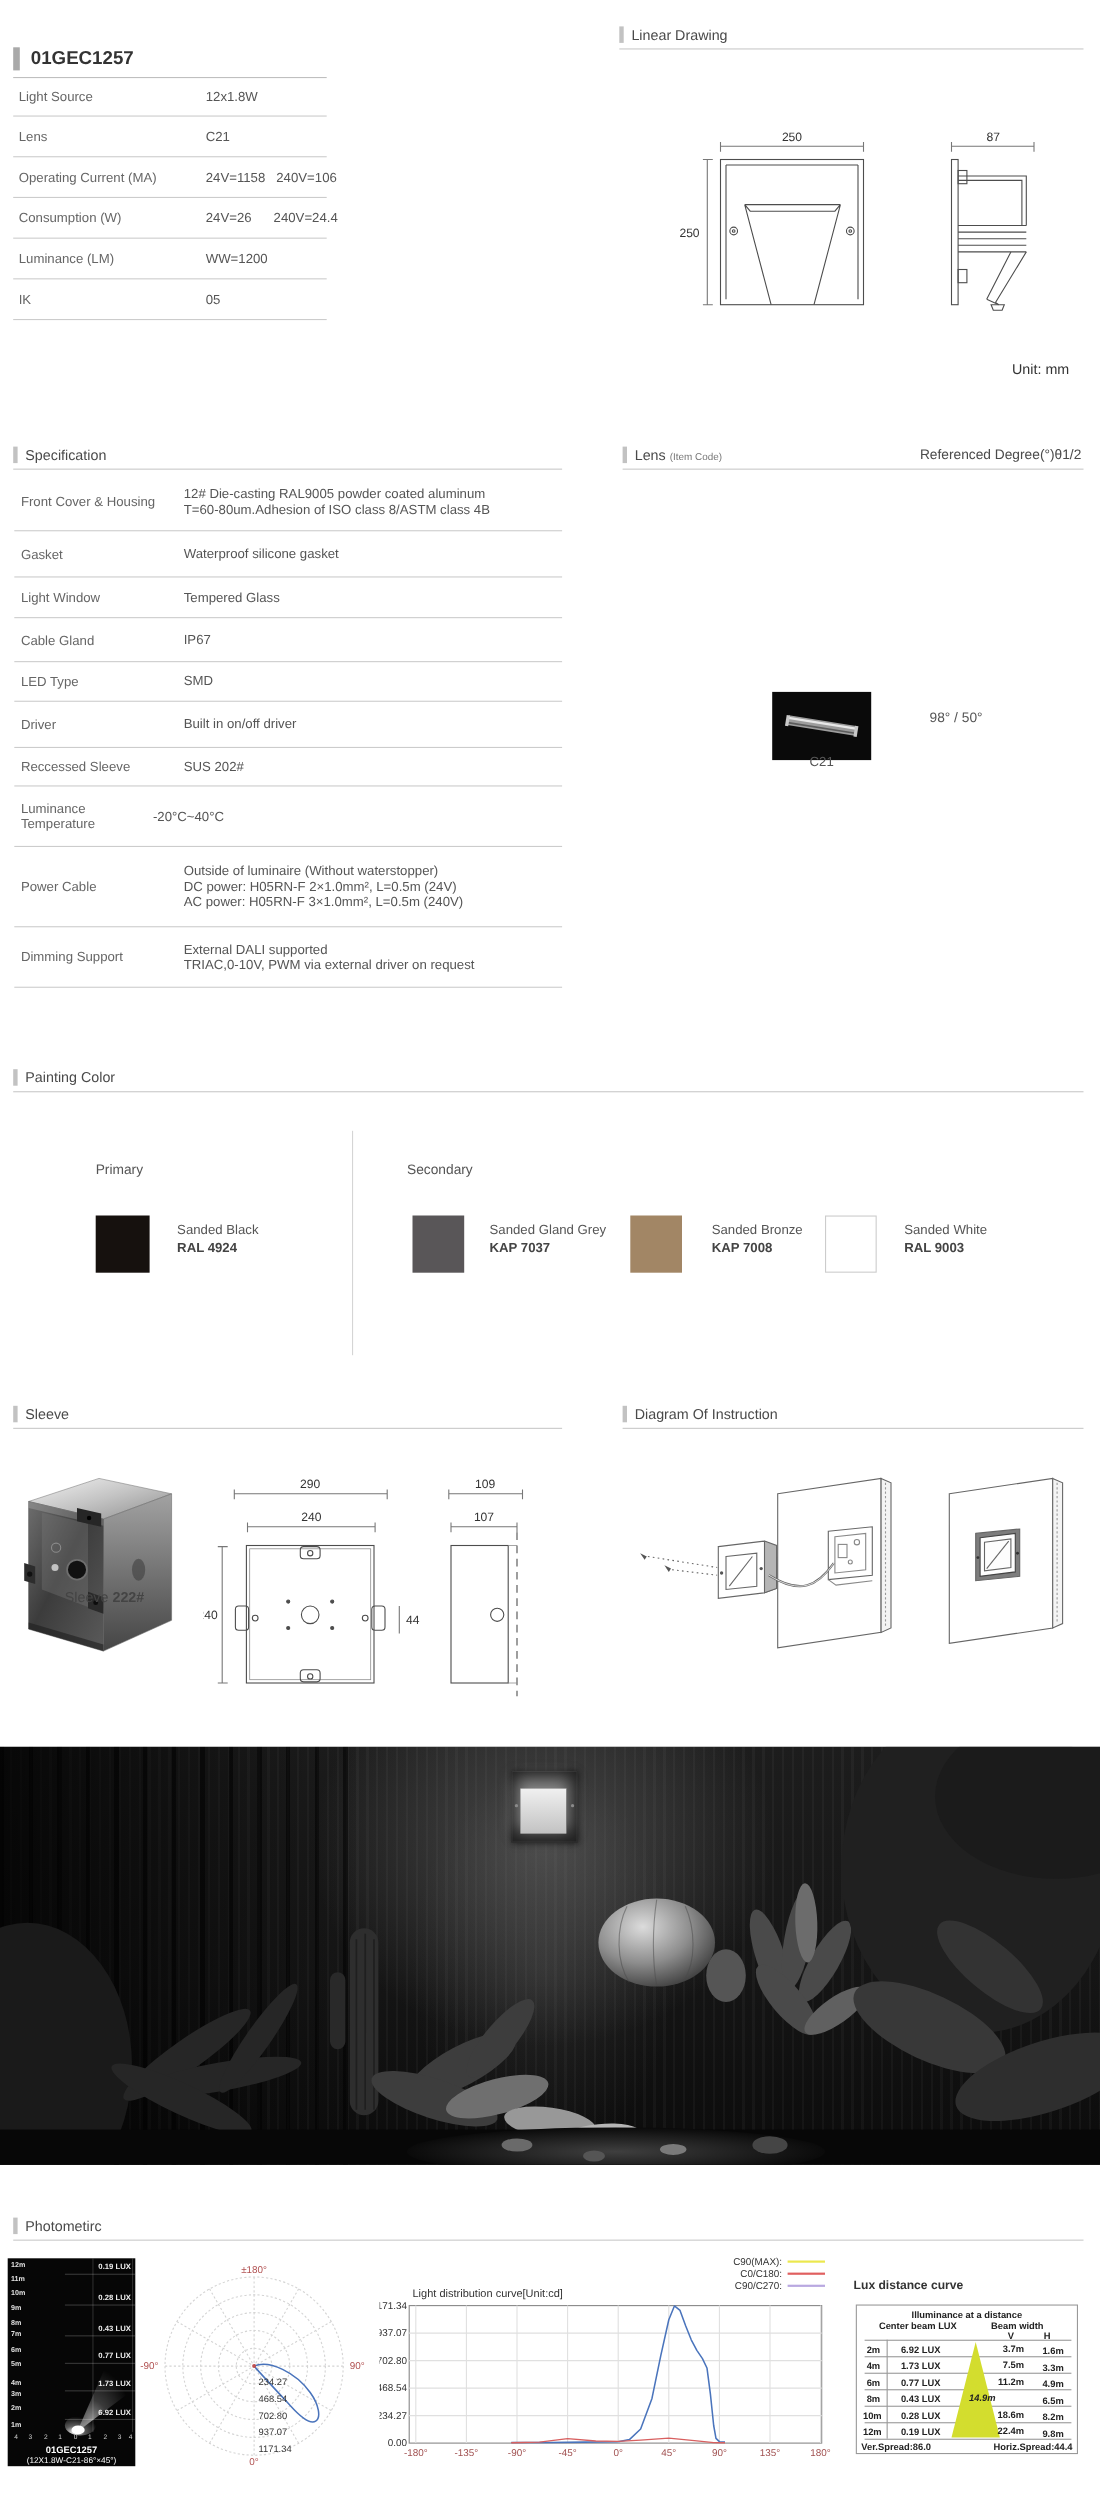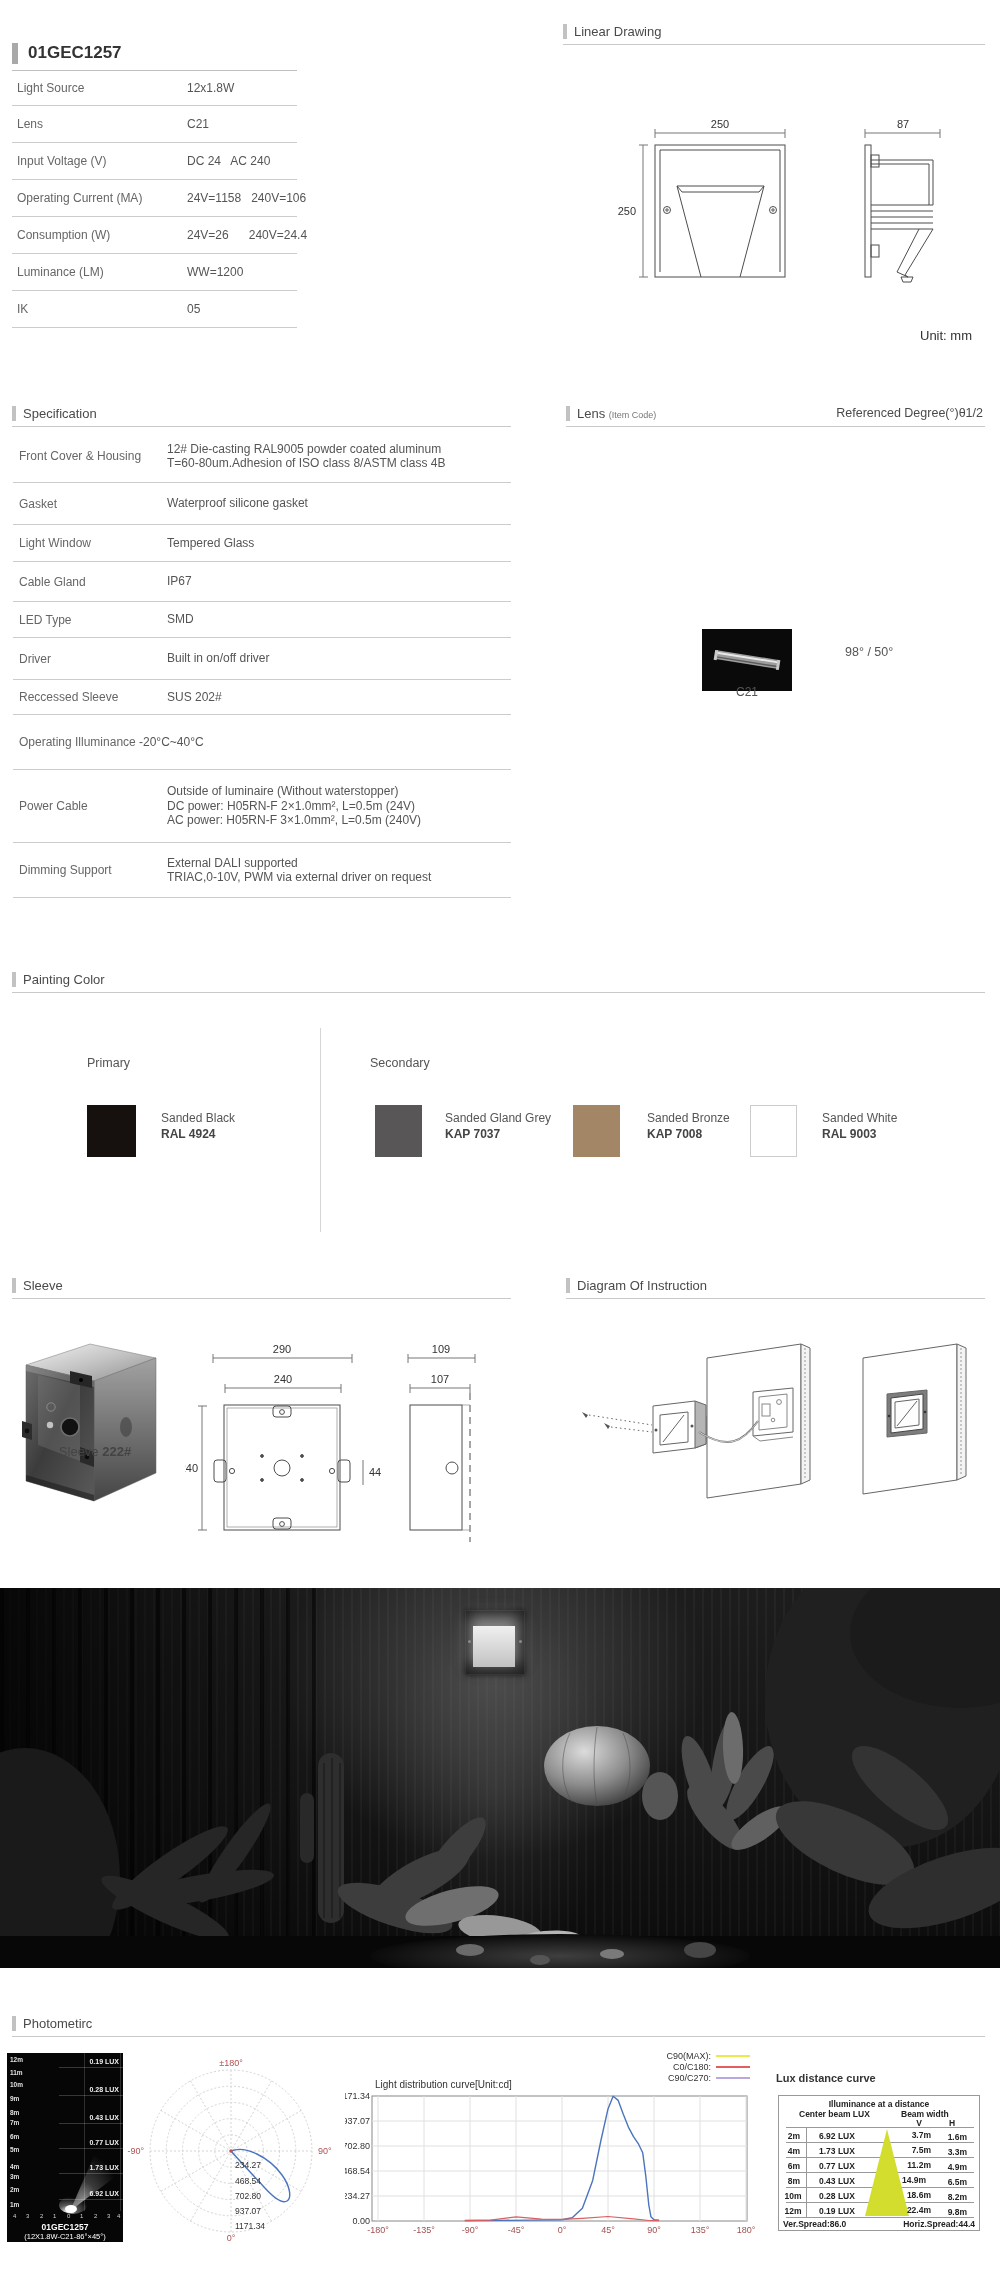--- a/index.html
+++ b/index.html
@@ -73,24 +73,20 @@
   <div class="abs t1" style="left:12px;top:70px;width:285px;">
     <div class="trow" style="height:36px;">
         <span class="lab">Light Source</span>
         <span class="val">12x1.8W</span>
       </div>
     <div class="trow" style="height:37px;">
         <span class="lab">Lens</span>
         <span class="val">C21</span>
       </div>
     <div class="trow" style="height:37px;">
-        <span class="lab">Input Voltage (V)</span>
-        <span class="val">DC 24   AC 240</span>
-      </div>
-    <div class="trow" style="height:37px;">
         <span class="lab">Operating Current (MA)</span>
         <span class="val">24V=1158   240V=106</span>
       </div>
     <div class="trow" style="height:37px;">
         <span class="lab">Consumption (W)</span>
         <span class="val">24V=26      240V=24.4</span>
       </div>
     <div class="trow" style="height:37px;">
         <span class="lab">Luminance (LM)</span>
         <span class="val">WW=1200</span>
@@ -166,21 +162,21 @@
       </div>
     <div class="trow" style="height:42px;">
         <span class="lab">Driver</span>
         <span class="val">Built in on/off driver</span>
       </div>
     <div class="trow" style="height:35px;">
         <span class="lab">Reccessed Sleeve</span>
         <span class="val">SUS 202#</span>
       </div>
     <div class="trow" style="height:55px;">
-        <span class="lab" style="width:120px;">Operating Illuminance</span>
+        <span class="lab" style="width:120px;">Luminance Temperature</span>
         <span class="val">-20°C~40°C</span>
       </div>
     <div class="trow" style="height:73px;">
         <span class="lab">Power Cable</span>
         <span class="val">
           <span style="display:block">Outside of luminaire (Without waterstopper)</span>
           <span style="display:block">DC power: H05RN-F 2×1.0mm², L=0.5m (24V)</span>
           <span style="display:block">AC power: H05RN-F 3×1.0mm², L=0.5m (240V)</span>
         </span>
       </div>
@@ -582,21 +578,21 @@
     <div class="lux-cell" style="left:4px;top:50px;width:22px;text-align:center;">4m</div>
     <div class="lux-cell" style="left:40px;top:50px;">1.73 LUX</div>
     <div class="lux-cell" style="left:118px;top:49px;width:34px;text-align:right;">7.5m</div>
     <div class="lux-cell" style="left:158px;top:51px;width:30px;text-align:right;">3.3m</div>
     <div class="lux-cell" style="left:4px;top:65px;width:22px;text-align:center;">6m</div>
     <div class="lux-cell" style="left:40px;top:65px;">0.77 LUX</div>
     <div class="lux-cell" style="left:118px;top:64px;width:34px;text-align:right;">11.2m</div>
     <div class="lux-cell" style="left:158px;top:66px;width:30px;text-align:right;">4.9m</div>
     <div class="lux-cell" style="left:4px;top:80px;width:22px;text-align:center;">8m</div>
     <div class="lux-cell" style="left:40px;top:80px;">0.43 LUX</div>
-    <div class="lux-cell" style="left:118px;top:79px;width:34px;text-align:center;">14.9m</div>
+    <div class="lux-cell" style="left:102px;top:79px;width:34px;text-align:left;font-style:italic;">14.9m</div>
     <div class="lux-cell" style="left:158px;top:81px;width:30px;text-align:right;">6.5m</div>
     <div class="lux-cell" style="left:2px;top:95px;width:24px;text-align:center;">10m</div>
     <div class="lux-cell" style="left:40px;top:95px;">0.28 LUX</div>
     <div class="lux-cell" style="left:118px;top:94px;width:34px;text-align:right;">18.6m</div>
     <div class="lux-cell" style="left:158px;top:96px;width:30px;text-align:right;">8.2m</div>
     <div class="lux-cell" style="left:2px;top:110px;width:24px;text-align:center;">12m</div>
     <div class="lux-cell" style="left:40px;top:110px;">0.19 LUX</div>
     <div class="lux-cell" style="left:118px;top:109px;width:34px;text-align:right;">22.4m</div>
     <div class="lux-cell" style="left:158px;top:111px;width:30px;text-align:right;">9.8m</div>
     <div class="lux-cell" style="left:4px;top:123px;">Ver.Spread:86.0</div>

